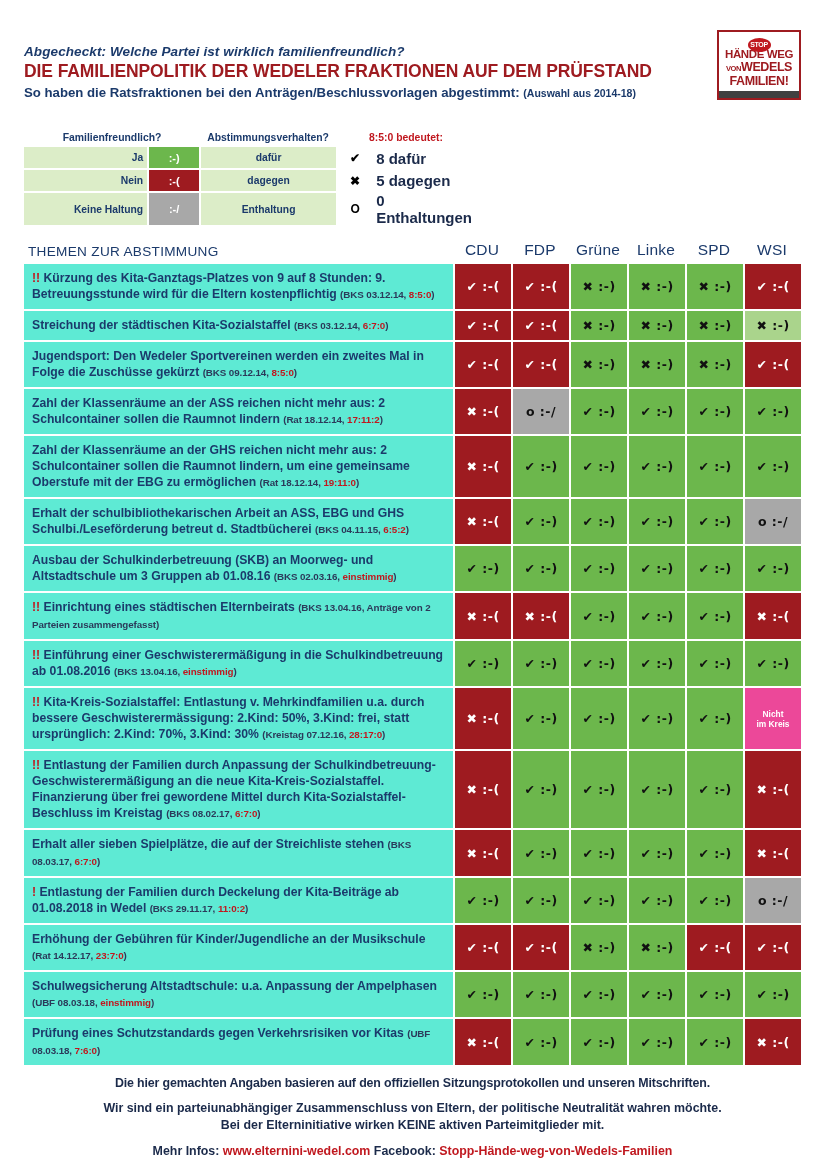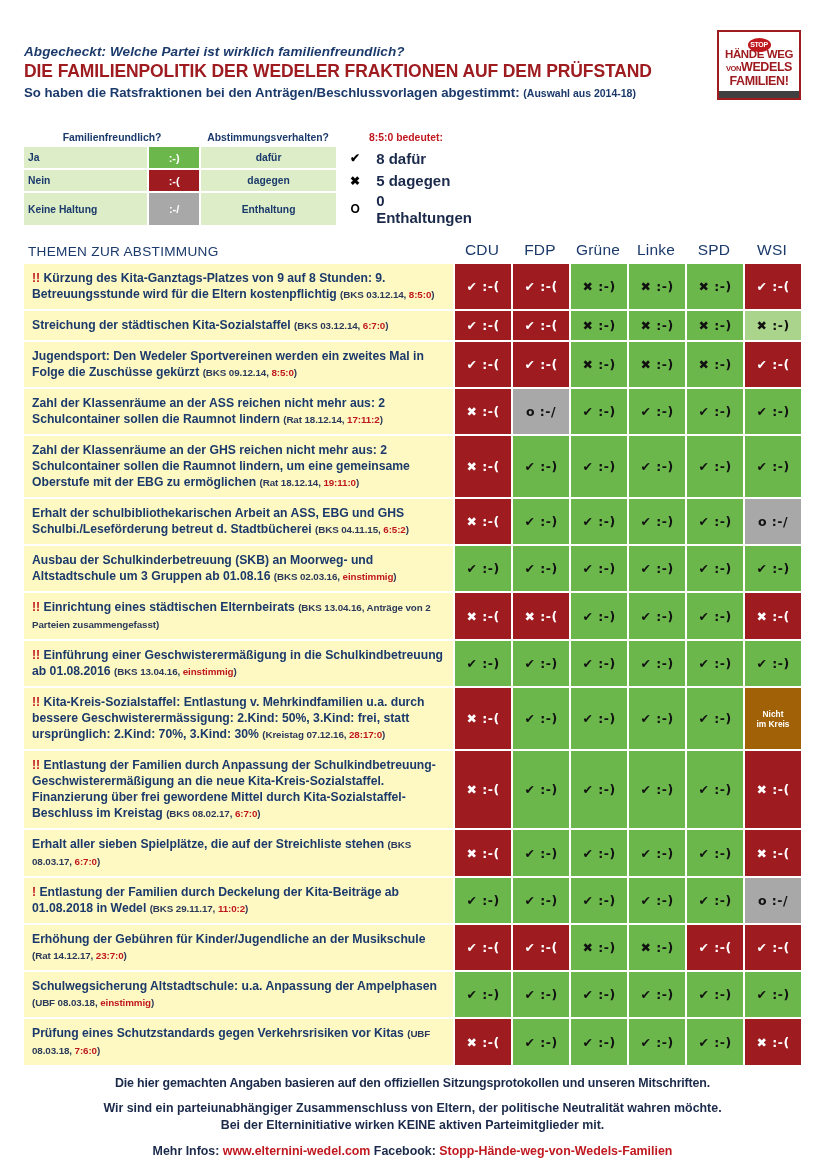--- a/index.html
+++ b/index.html
@@ -126,21 +126,21 @@
   }
   .legend th.red{color:#c0181f;margin-top:40px;}
   .legend td{
     background:#dcedc8;
     height:21px;
     padding:0 4px;
     border-bottom:2px solid #fff;
     font-weight:bold;
     font-size:10.3px;
   }
-  .legend td.lbl{text-align:left;width:120px;}
+  .legend td.lbl{text-align:right;width:120px;}
   .legend td.sym{
     width:44px;text-align:center;color:#fff;font-size:11px;font-weight:bold;
     border-left:2px solid #fff;border-right:2px solid #fff;
   }
   .legend td.sym.green{background:#6cb74c;}
   .legend td.sym.red{background:#9e1b20;}
   .legend td.sym.grey{background:#a8a8a8;}
   .legend td.mid{text-align:center;width:128px;}
   .legend td.mark{
     width:32px;text-align:center;background:#fff;color:#000;font-size:12px;
@@ -170,21 +170,21 @@
     vertical-align:bottom;
     letter-spacing:.2px;
   }
   .thead-row th.topic{
     text-align:left;
     font-size:13.6px;
     letter-spacing:.3px;
     padding-left:4px;
   }
   td.topic{
-    background:#fef9c3;
+    background:#5eead4;
     padding:6px 8px 6px 8px;
     vertical-align:top;
     font-size:12.2px;
     line-height:16px;
     font-weight:bold;
     color:#1b3a6b;
   }
   td.topic .bang{color:#c0181f;font-weight:bold;}
   td.topic .ref{
     font-size:9.8px;
@@ -201,21 +201,21 @@
     border-left:2px solid #fff;
     font-family:"DejaVu Sans", sans-serif;
     letter-spacing:.5px;
     white-space:nowrap;
   }
   td.cell.yes{background:#6cb74c;color:#111;}
   td.cell.no{background:#9e1b20;color:#fff;}
   td.cell.abst{background:#a8a8a8;color:#111;}
   td.cell.pale{background:#aad48c;color:#111;}
   td.cell.none{
-    background:#a16207;color:#fff;font-size:8.4px;line-height:10px;
+    background:#ec4899;color:#fff;font-size:8.4px;line-height:10px;
     font-family:"Liberation Sans",sans-serif;letter-spacing:0;
   }
 
   
   .footer{
     margin-top:9px;
     text-align:center;
     color:#1b2a4a;
   }
   .f1{

